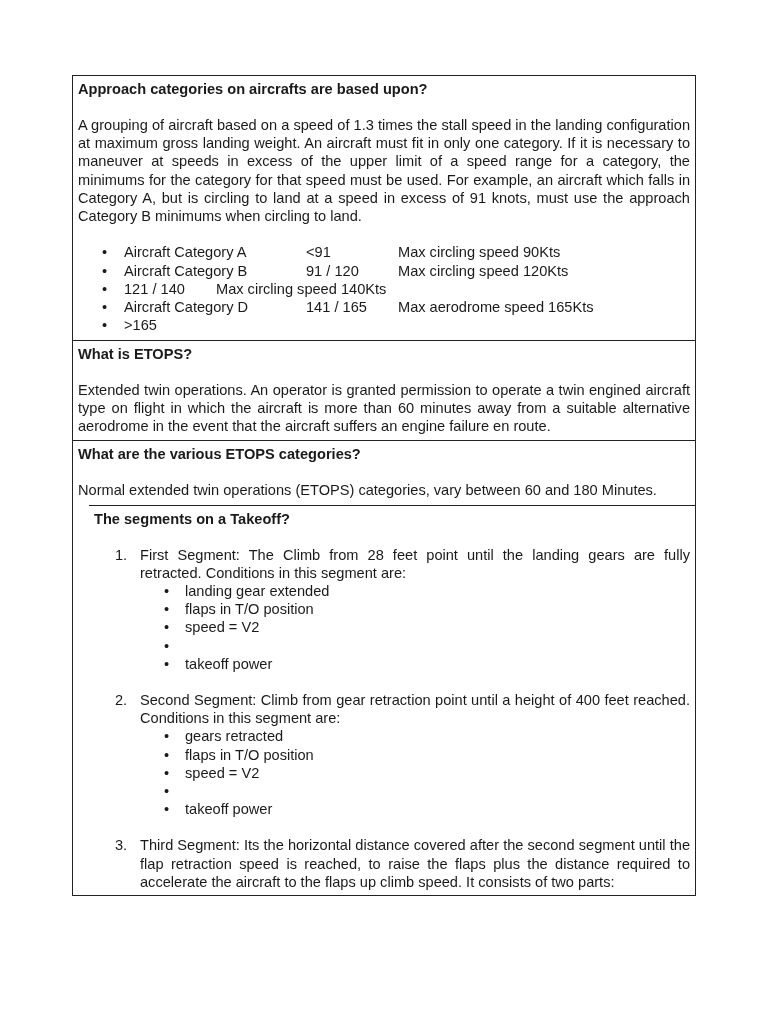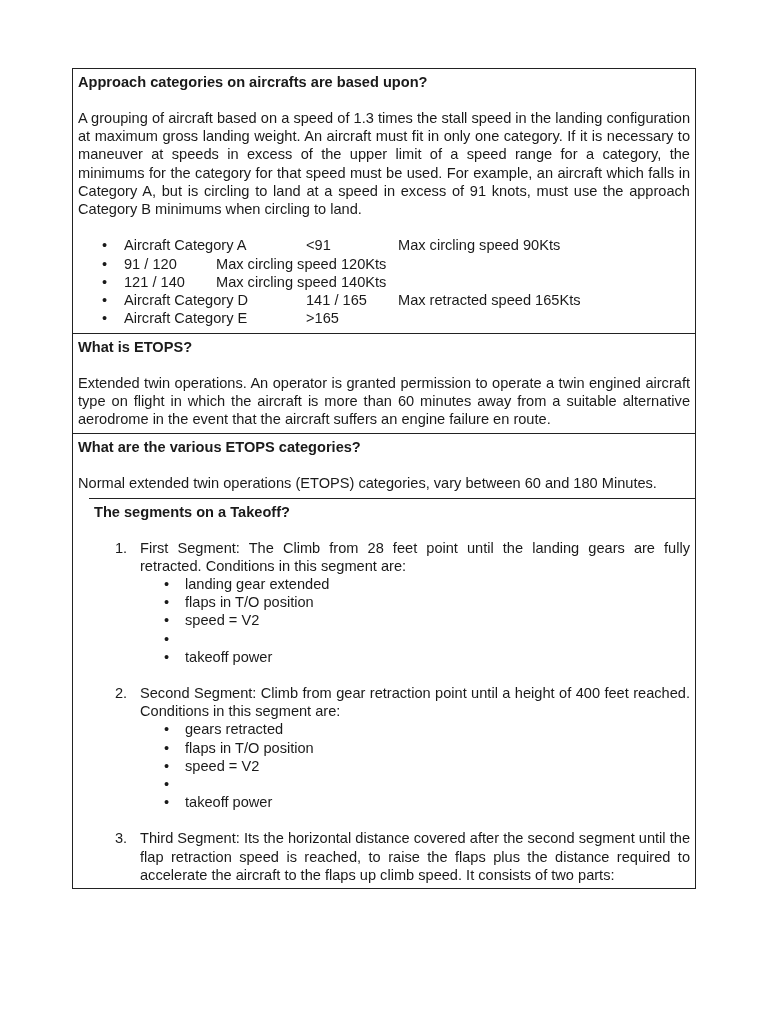--- a/index.html
+++ b/index.html
@@ -1,18 +1,18 @@
 <!DOCTYPE html>
 <html><head>
 <meta charset="utf-8">
 <style>
   html, body { margin: 0; padding: 0; background: #ffffff; }
   body { width: 768px; height: 1024px; position: relative; overflow: hidden;
          font-family: "Liberation Sans", sans-serif; color: #1a1a1a; font-size: 14.6px; }
-  .doc-table { position: absolute; left: 72px; top: 68px; width: 624px;
+  .doc-table { position: absolute; left: 72px; top: 75px; width: 624px;
                border: 1px solid #222; box-sizing: border-box; }
   .cell { border-top: 1px solid #222; padding: 4px 5px 5px 5px; box-sizing: border-box; }
   .cell:first-child { border-top: none; }
   .q { font-weight: bold; line-height: 18px; margin: 0; }
   .p { text-align: justify; line-height: 18.2px; margin: 18px 0 0 0; }
   .cat-list { list-style: none; margin: 18px 0 0 0; padding: 0; }
   .cat-list li { display: flex; line-height: 18.3px; }
   .cat-list .bul { width: 46px; padding-left: 24px; box-sizing: border-box; }
   .cat-list .c1 { width: 182px; }
   .cat-list .c2 { width: 92px; }
@@ -37,37 +37,37 @@
     <p class="p">A grouping of aircraft based on a speed of 1.3 times the stall speed in the landing configuration at maximum gross landing weight. An aircraft must fit in only one category. If it is necessary to maneuver at speeds in excess of the upper limit of a speed range for a category, the minimums for the category for that speed must be used. For example, an aircraft which falls in Category A, but is circling to land at a speed in excess of 91 knots, must use the approach Category B minimums when circling to land.</p>
     <ul class="cat-list">
       <li>
           <span class="bul">•</span>
           <span class="c1">Aircraft Category A</span>
           <span class="c2">&lt;91</span>
           <span>Max circling speed 90Kts</span>
         </li>
       <li>
           <span class="bul">•</span>
+          <span class="c1">Aircraft Category B</span>
           <span class="c2">91 / 120</span>
           <span>Max circling speed 120Kts</span>
         </li>
       <li>
           <span class="bul">•</span>
           <span class="c2">121 / 140</span>
           <span>Max circling speed 140Kts</span>
         </li>
       <li>
           <span class="bul">•</span>
           <span class="c1">Aircraft Category D</span>
           <span class="c2">141 / 165</span>
-          <span>Max retracted speed 165Kts</span>
+          <span>Max aerodrome speed 165Kts</span>
         </li>
       <li>
           <span class="bul">•</span>
-          <span class="c1">Aircraft Category E</span>
           <span class="c2">&gt;165</span>
           <span></span>
         </li>
     </ul>
   </div>
 
   <div class="cell">
     <p class="q">What is ETOPS?</p>
     <p class="p">Extended twin operations. An operator is granted permission to operate a twin engined aircraft type on flight in which the aircraft is more than 60 minutes away from a suitable alternative aerodrome in the event that the aircraft suffers an engine failure en route.</p>
   </div>

